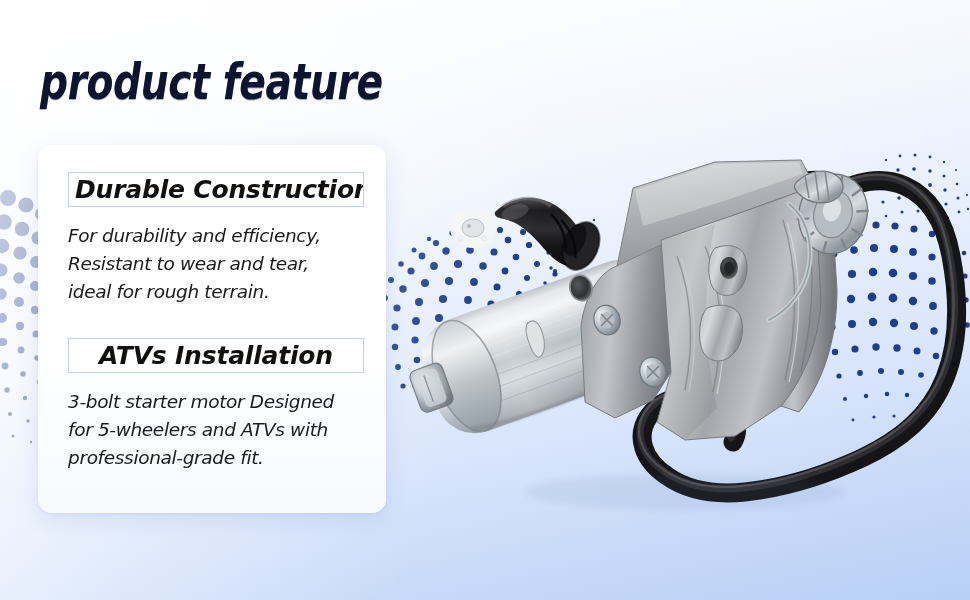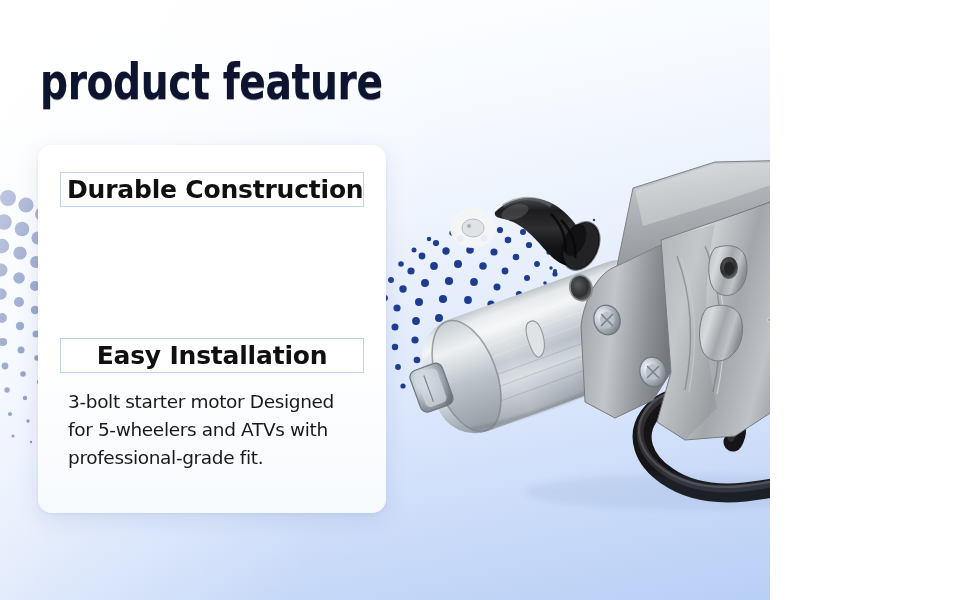--- a/index.html
+++ b/index.html
@@ -4,31 +4,32 @@
 <style>
   * { margin:0; padding:0; box-sizing:border-box; }
   html,body { width:970px; height:600px; overflow:hidden; }
   body {
     font-family:"Liberation Sans", sans-serif;
     background:#ffffff;
   }
 
   #stage {
     position:relative;
-    width:770px; height:600px;
+    width:970px; height:600px;
     overflow:hidden;
     background:
       linear-gradient(168deg,
         #ffffff 0%,
         #fbfdff 16%,
         #f2f7fe 34%,
         #e6eefc 52%,
         #d7e4fb 70%,
         #c6d8f8 86%,
         #b8cff5 100%);
+    font-style: italic;
   }
 
   
   .sheen {
     position:absolute; inset:0;
     background:linear-gradient(110deg, rgba(255,255,255,.85) 0%, rgba(255,255,255,.30) 28%, rgba(255,255,255,0) 52%);
     pointer-events:none;
   }
 
   
@@ -74,20 +75,21 @@
     display:flex; align-items:center;
     padding:0 6px;
     font-family:"DejaVu Sans", sans-serif;
     font-weight:700;
     font-size:25px;
     line-height:1;
     color:#12100f;
     letter-spacing:-0.2px;
     white-space:nowrap;
     overflow:hidden;
+    margin-left:8px;
   }
   #block-1 .feature-heading { justify-content:flex-start; }
   #block-2 .feature-heading { justify-content:center; }
 
   .feature-body {
     margin-top:15px;
     padding-left:8px;
     font-family:"DejaVu Sans", sans-serif;
     font-size:18.5px;
     line-height:28px;
@@ -672,24 +674,27 @@
   </svg>
 
   <div class="sheen"></div>
 
   <div id="title">product feature</div>
 
   <div id="feature-card">
 
     <div class="feature-block" id="block-1">
       <div class="feature-heading">Durable Construction</div>
+      <div class="feature-body">For durability and efficiency,
+Resistant to wear and tear,
+ideal for rough terrain.</div>
     </div>
 
     <div class="feature-block" id="block-2">
-      <div class="feature-heading">Easy Installation</div>
+      <div class="feature-heading">ATVs Installation</div>
       <div class="feature-body">3-bolt starter motor Designed
 for 5-wheelers and ATVs with
 professional-grade fit.</div>
     </div>
 
   </div>
 
 </div>
 
 </body></html>

